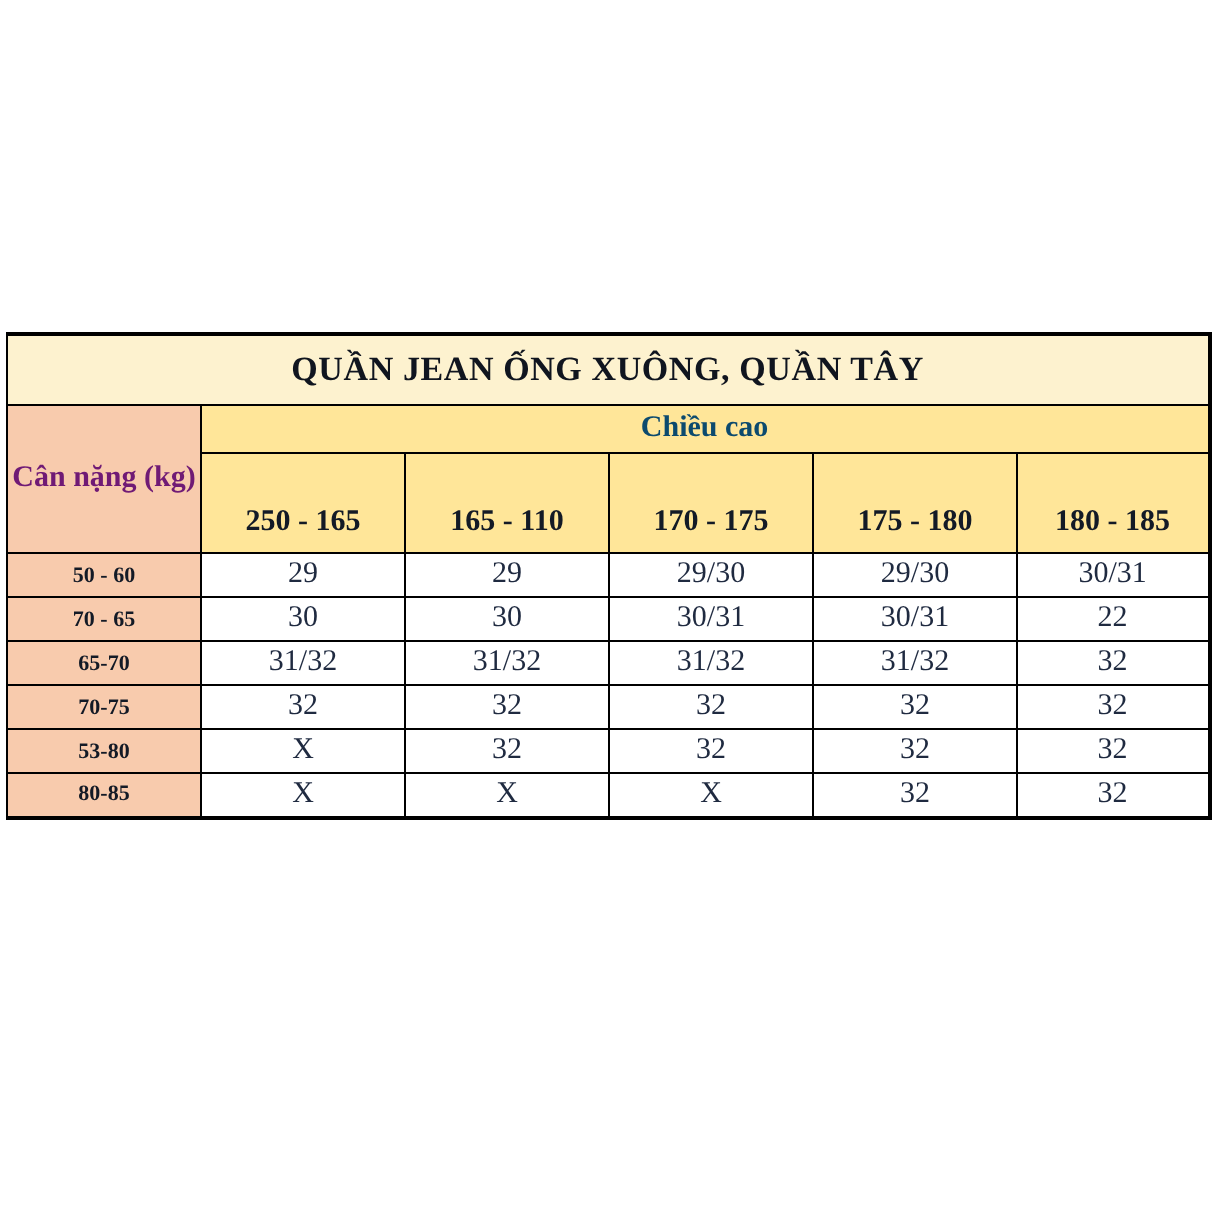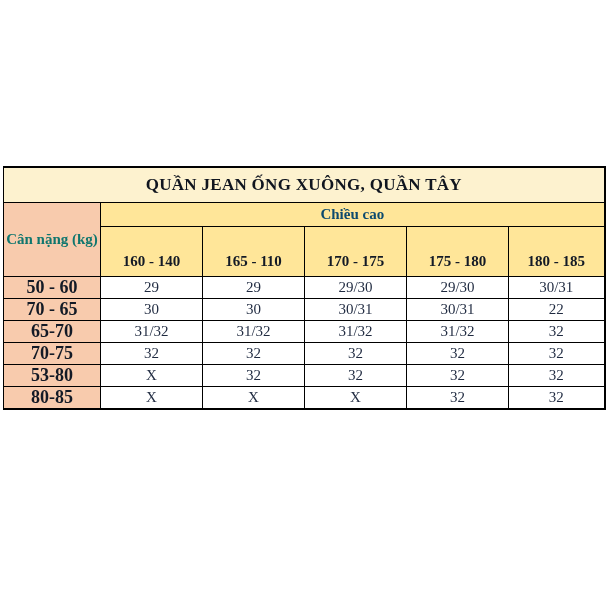--- a/index.html
+++ b/index.html
@@ -43,21 +43,21 @@
     height: 34px;
     font-weight: bold;
     font-size: 17px;
     color: #10151f;
     letter-spacing: 0.3px;
   }
   td.corner-cell {
     background: #f8cbad;
     font-weight: bold;
     font-size: 15px;
-    color: #0f766e;
+    color: #701a75;
   }
   td.group-cell {
     background: #ffe699;
     height: 23px;
     font-weight: bold;
     font-size: 15px;
     color: #0c4a6e;
   }
   tr.range-row td {
     background: #ffe699;
@@ -67,21 +67,21 @@
     color: #131a26;
     vertical-align: bottom;
     padding-bottom: 6px;
   }
   tr.data-row {
     height: 22px;
   }
   tr.data-row td.weight-cell {
     background: #f8cbad;
     font-weight: bold;
-    font-size: 18px;
+    font-size: 11px;
     color: #131a26;
   }
   tr.data-row td.size-cell {
     background: #ffffff;
     font-size: 15px;
     color: #1f2a40;
   }
 </style>
 </head>
 <body>
@@ -98,21 +98,21 @@
     </colgroup>
     <tbody>
       <tr>
         <td class="title-cell edge-left" colspan="6">QUẦN JEAN ỐNG XUÔNG, QUẦN TÂY</td>
       </tr>
       <tr>
         <td class="corner-cell edge-left" rowspan="2">Cân nặng (kg)</td>
         <td class="group-cell" colspan="5">Chiều cao</td>
       </tr>
       <tr class="range-row">
-        <td>160 - 140</td>
+        <td>250 - 165</td>
         <td>165 - 110</td>
         <td>170 - 175</td>
         <td>175 - 180</td>
         <td>180 - 185</td>
       </tr>
 
       <tr class="data-row">
         <td class="weight-cell edge-left">50 - 60</td>
         <td class="size-cell">29</td>
         <td class="size-cell">29</td>

